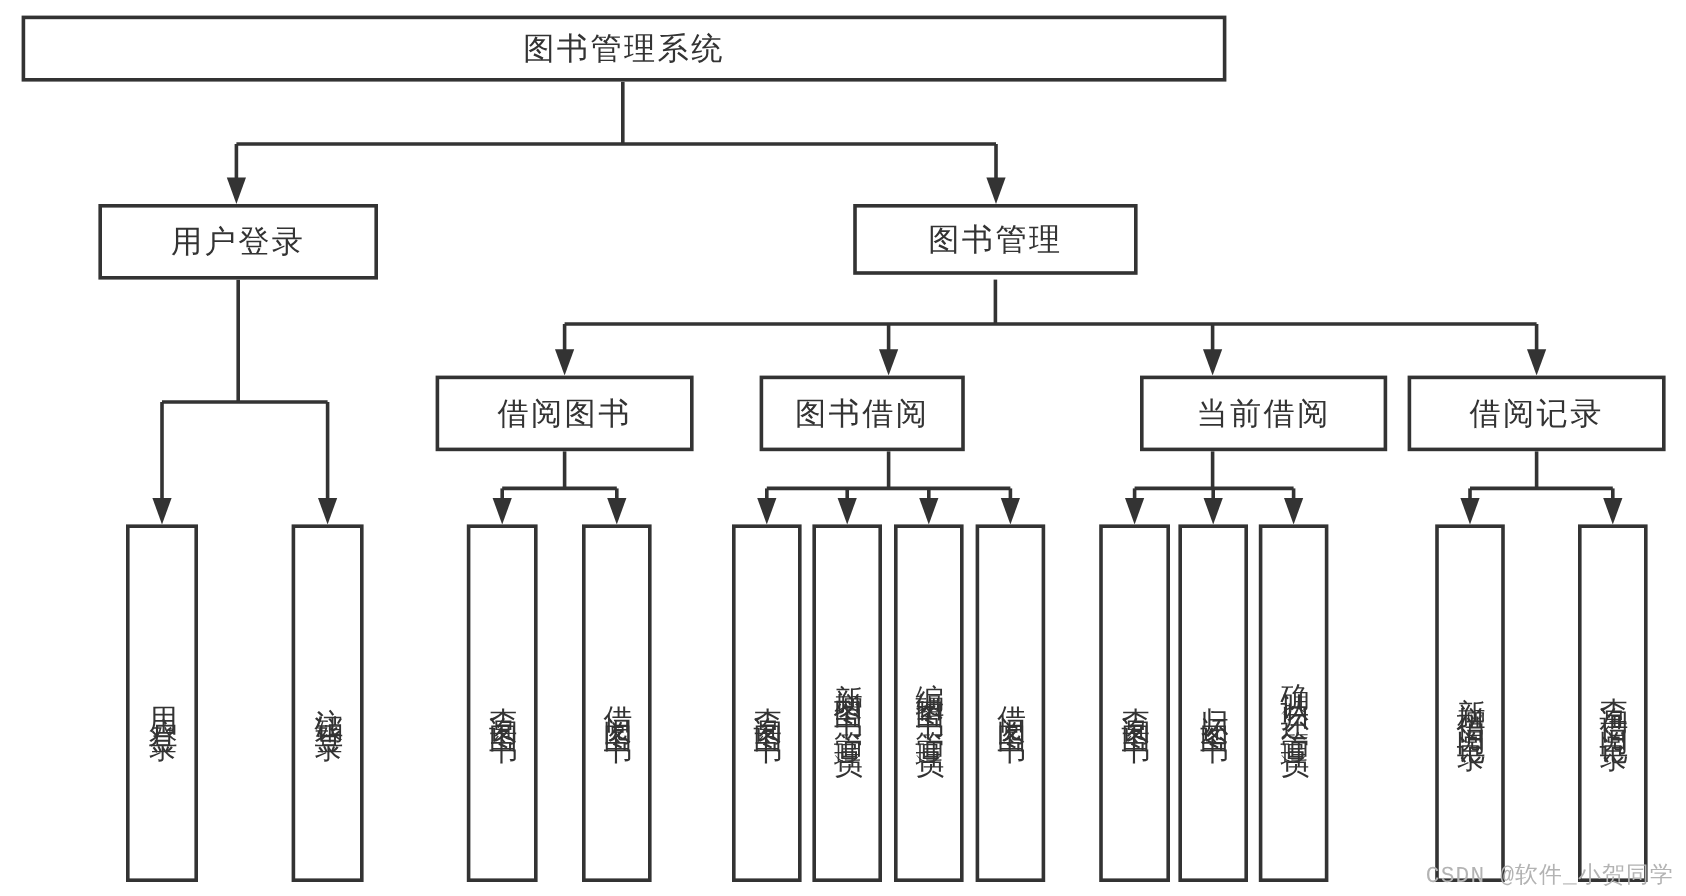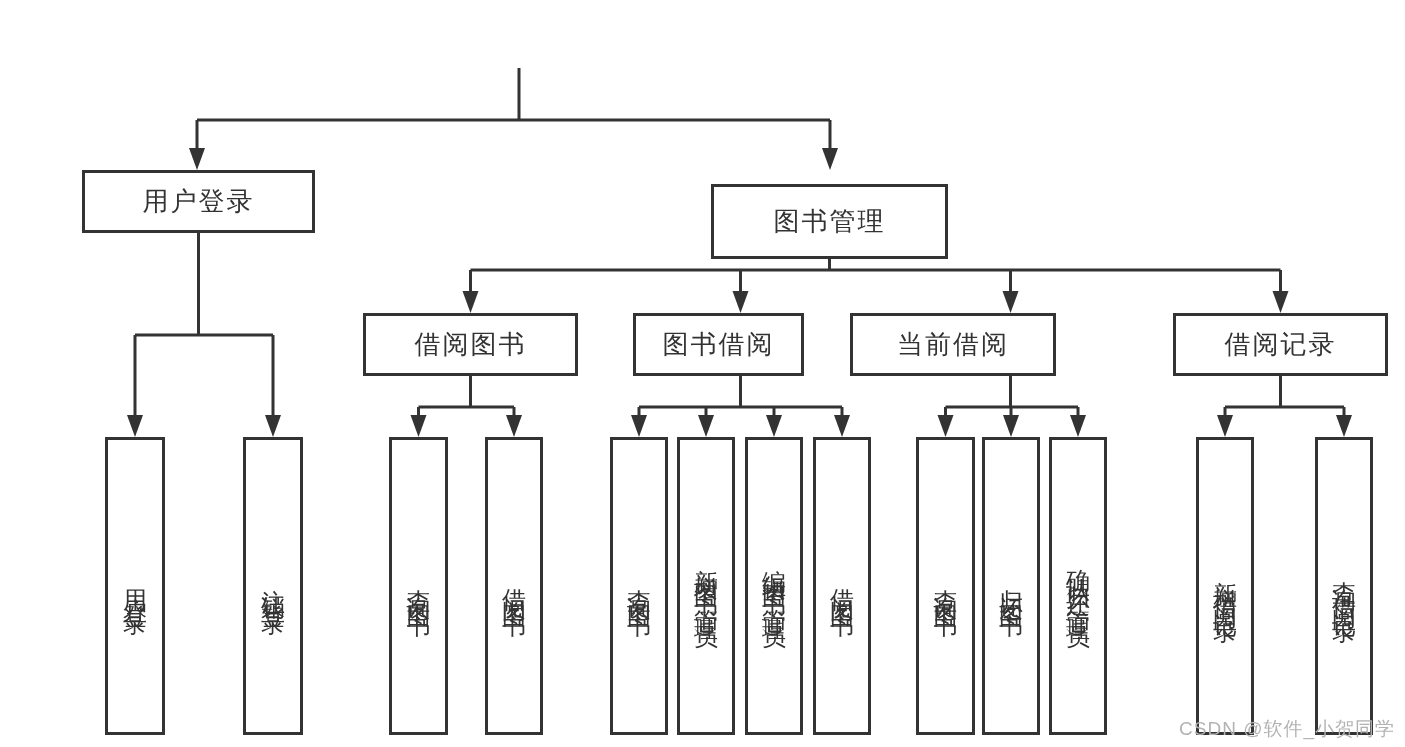--- a/index.html
+++ b/index.html
@@ -44,20 +44,21 @@
   }
   .watermark{
     position:absolute;
     right:10px;
     bottom:5px;
     color:var(--watermark);
     font-size:19px;
     letter-spacing:1px;
     z-index:3;
     white-space:nowrap;
+    font-family:Liberation Mono, monospace;
   }
 </style>
 </head>
 <body>
 
 <div class="stage">
 
   <svg width="1405" height="747" viewBox="0 0 1405 747">
 
     <path class="ln" d="M519 68 V120"></path>
@@ -113,35 +114,38 @@
     <path class="ah" d="M1078 437 l-8 -22 h16 z"></path>
 
     <path class="ln" d="M1280.5 376 V407"></path>
     <path class="ln" d="M1225 407 H1344"></path>
     <path class="ln" d="M1225 407 V417"></path>
     <path class="ln" d="M1344 407 V417"></path>
     <path class="ah" d="M1225 437 l-8 -22 h16 z"></path>
     <path class="ah" d="M1344 437 l-8 -22 h16 z"></path>
   </svg>
 
+  <div class="node" style="left:18px;top:13px;width:1004px;height:55px">
+    <span>图书管理系统</span>
+  </div>
 
   <div class="node" style="left:82px;top:170px;width:233px;height:63px">
     <span>用户登录</span>
   </div>
-  <div class="node" style="left:711px;top:184px;width:237px;height:75px">
+  <div class="node" style="left:711px;top:170px;width:237px;height:59px">
     <span>图书管理</span>
   </div>
 
   <div class="node" style="left:363px;top:313px;width:215px;height:63px">
     <span>借阅图书</span>
   </div>
   <div class="node" style="left:633px;top:313px;width:171px;height:63px">
     <span>图书借阅</span>
   </div>
-  <div class="node" style="left:850px;top:313px;width:206px;height:63px">
+  <div class="node" style="left:950px;top:313px;width:206px;height:63px">
     <span>当前借阅</span>
   </div>
   <div class="node" style="left:1173px;top:313px;width:215px;height:63px">
     <span>借阅记录</span>
   </div>
 
   <div class="node" style="left:105px;top:437px;width:60px;height:298px">
     <span class="vtext">用户登录</span>
   </div>
   <div class="node" style="left:243px;top:437px;width:60px;height:298px">

